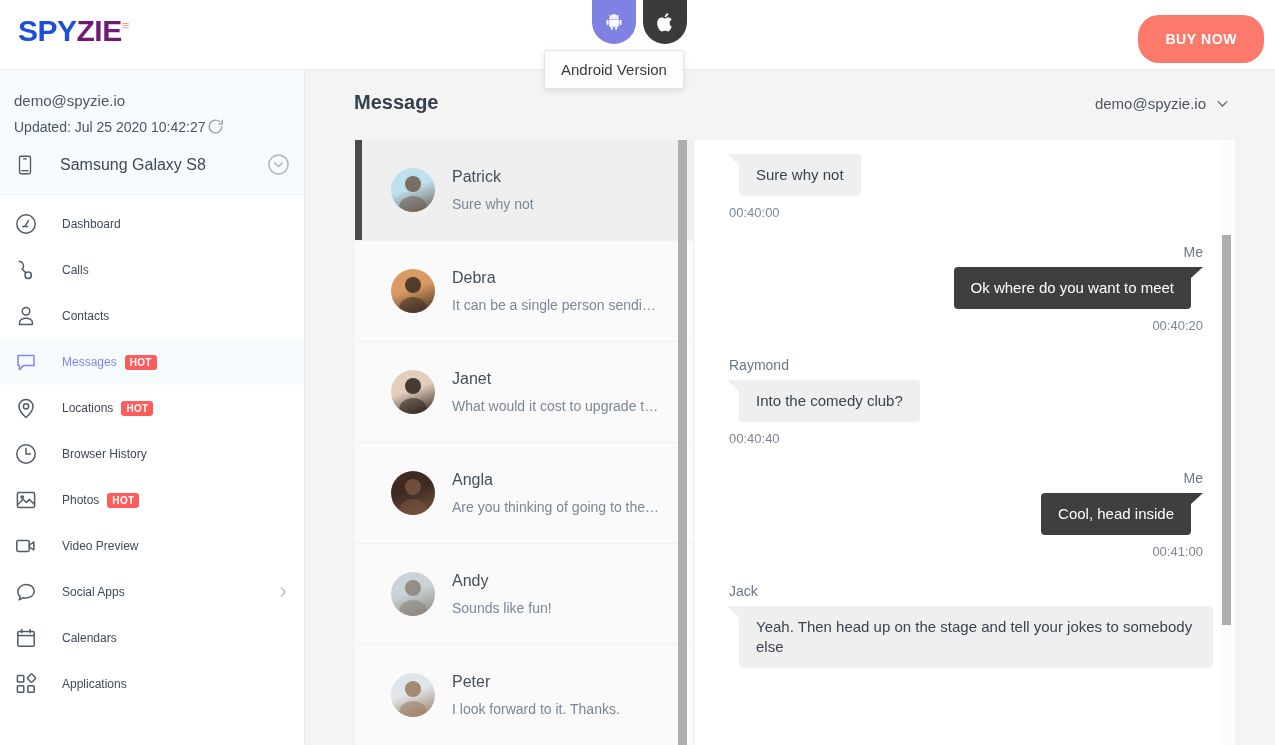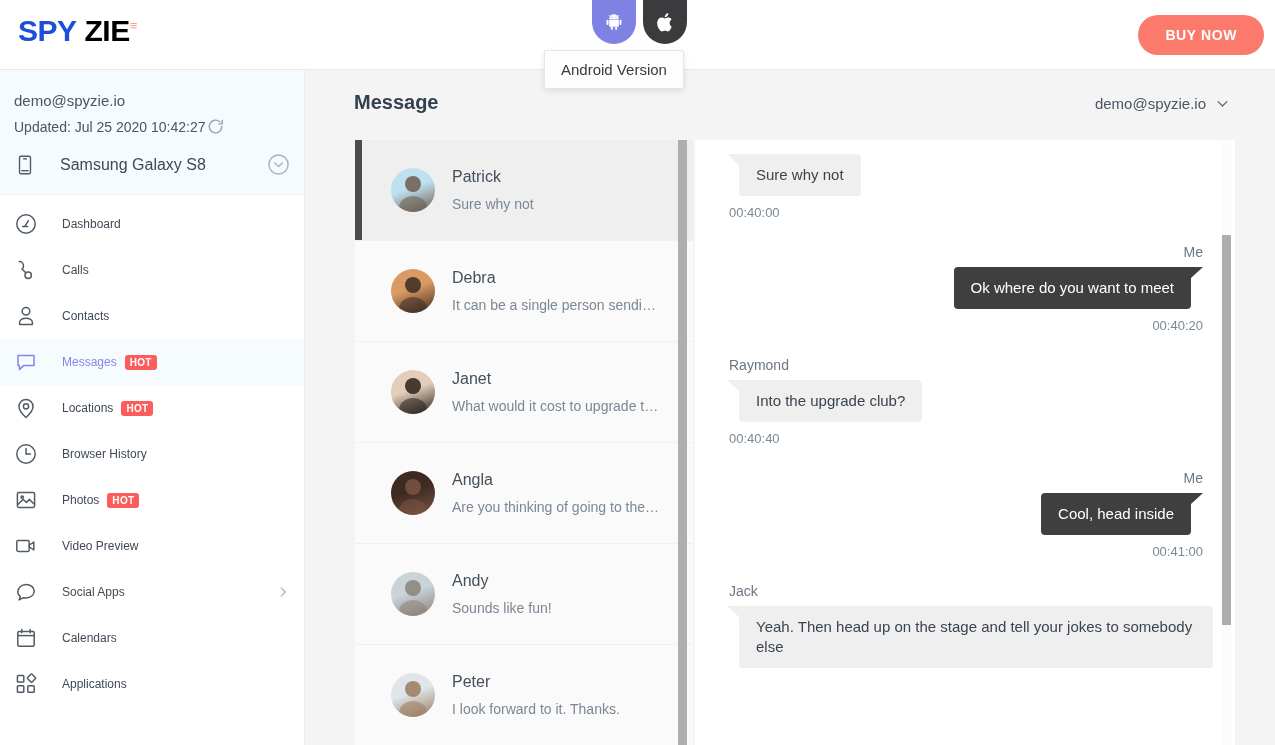--- a/index.html
+++ b/index.html
@@ -16,21 +16,21 @@
     width: 1275px; height: 70px;
     background: #ffffff;
     border-bottom: 1px solid #eaeaea;
     z-index: 30;
   }
   .logo {
     position: absolute; left: 18px; top: 14px;
     font-size: 30px; font-weight: bold; letter-spacing: -0.5px;
   }
   .logo .spy { color: #1d4ed8; }
-  .logo .zie { color: #000000; margin-left: 8px; }
+  .logo .zie { color: #701a75; }
   .logo .tm {
     color: #f7a58a; font-size: 13px; font-weight: bold;
     vertical-align: super; letter-spacing: 0;
   }
 
   .os-toggle {
     position: absolute; left: 592px; top: 0;
     display: flex; gap: 7px; z-index: 32;
   }
   .os-btn {
@@ -52,21 +52,21 @@
     border-radius: 2px;
     z-index: 31;
     white-space: nowrap;
   }
 
   .buy-now {
     position: absolute; right: 11px; top: 15px;
     background: #fb7a6c; color: #ffffff;
     font-size: 14px; font-weight: bold; letter-spacing: 0.6px;
     border: none; border-radius: 21px;
-    padding: 0 27px; height: 40px; line-height: 40px;
+    padding: 0 27px; height: 48px; line-height: 40px;
     cursor: pointer;
   }
 
   
   .sidebar {
     position: absolute; left: 0; top: 70px;
     width: 305px; height: 675px;
     background: #ffffff;
     border-right: 1px solid #ececec;
     overflow: hidden;
@@ -477,21 +477,21 @@
       <div class="msg-group">
         <div class="msg-sender me">Me</div>
         <div class="bubble-row me">
           <div class="bubble me">Ok where do you want to meet</div>
         </div>
         <div class="msg-time me">00:40:20</div>
       </div>
       <div class="msg-group">
         <div class="msg-sender">Raymond</div>
         <div class="bubble-row">
-          <div class="bubble them">Into the upgrade club?</div>
+          <div class="bubble them">Into the comedy club?</div>
         </div>
         <div class="msg-time them">00:40:40</div>
       </div>
       <div class="msg-group">
         <div class="msg-sender me">Me</div>
         <div class="bubble-row me">
           <div class="bubble me">Cool, head inside</div>
         </div>
         <div class="msg-time me">00:41:00</div>
       </div>

